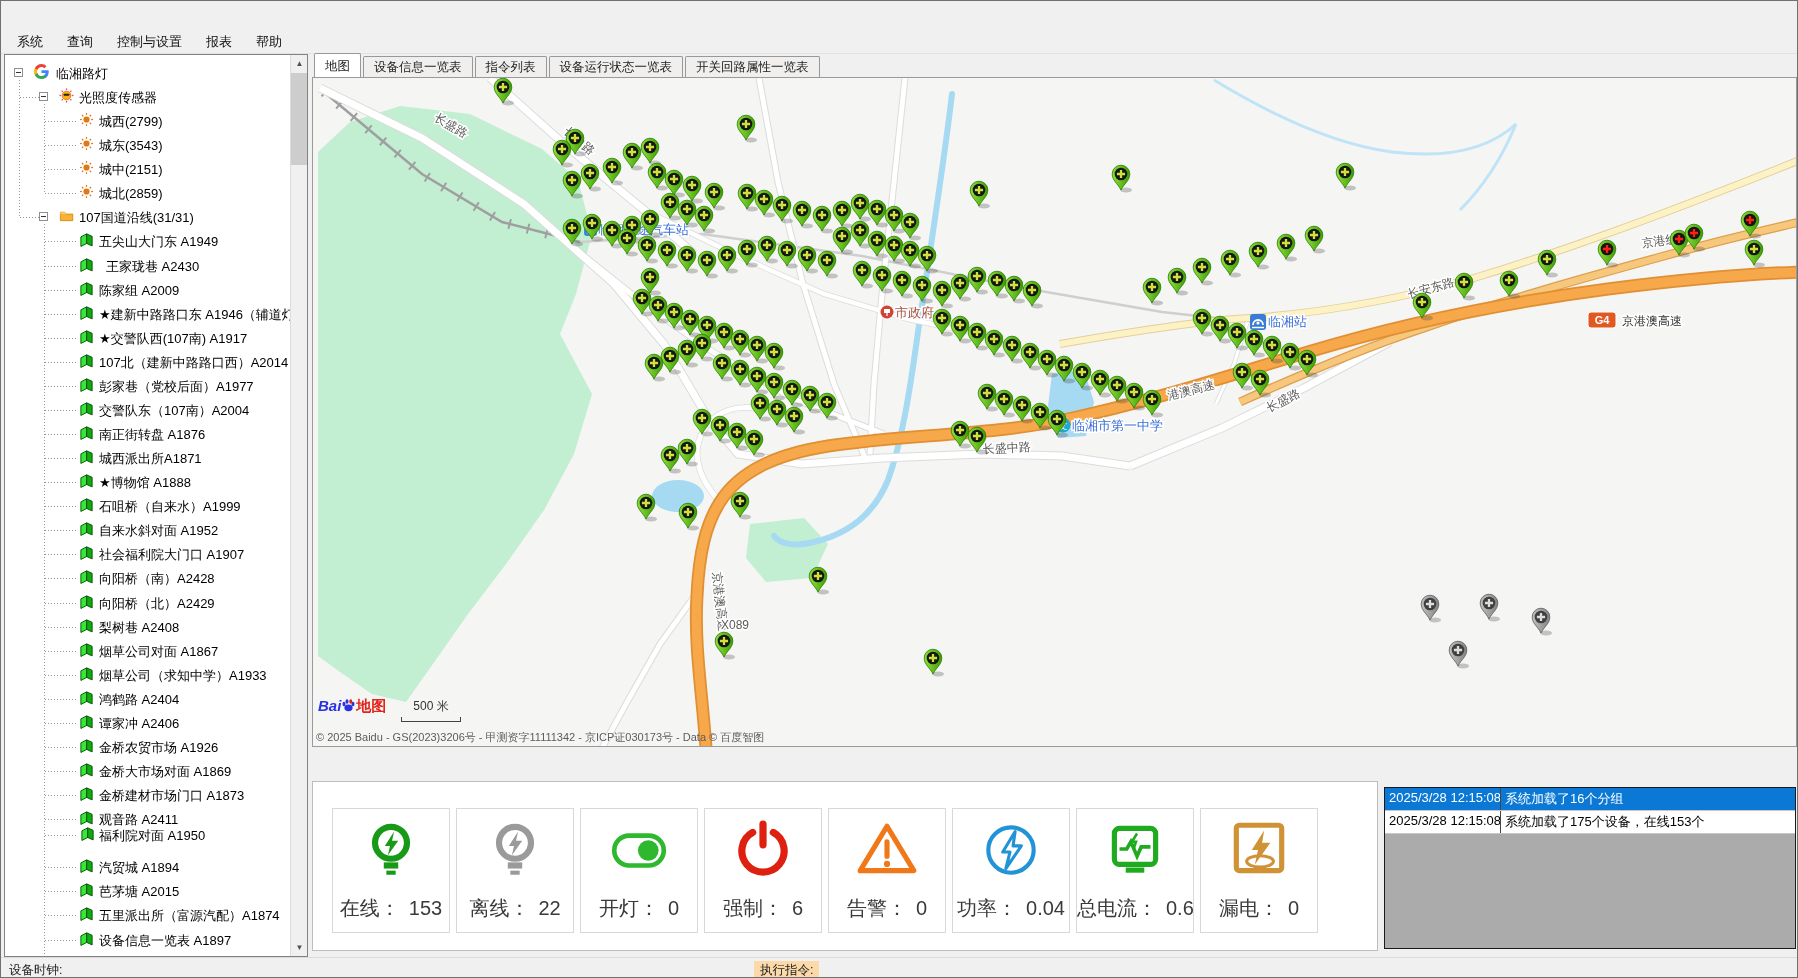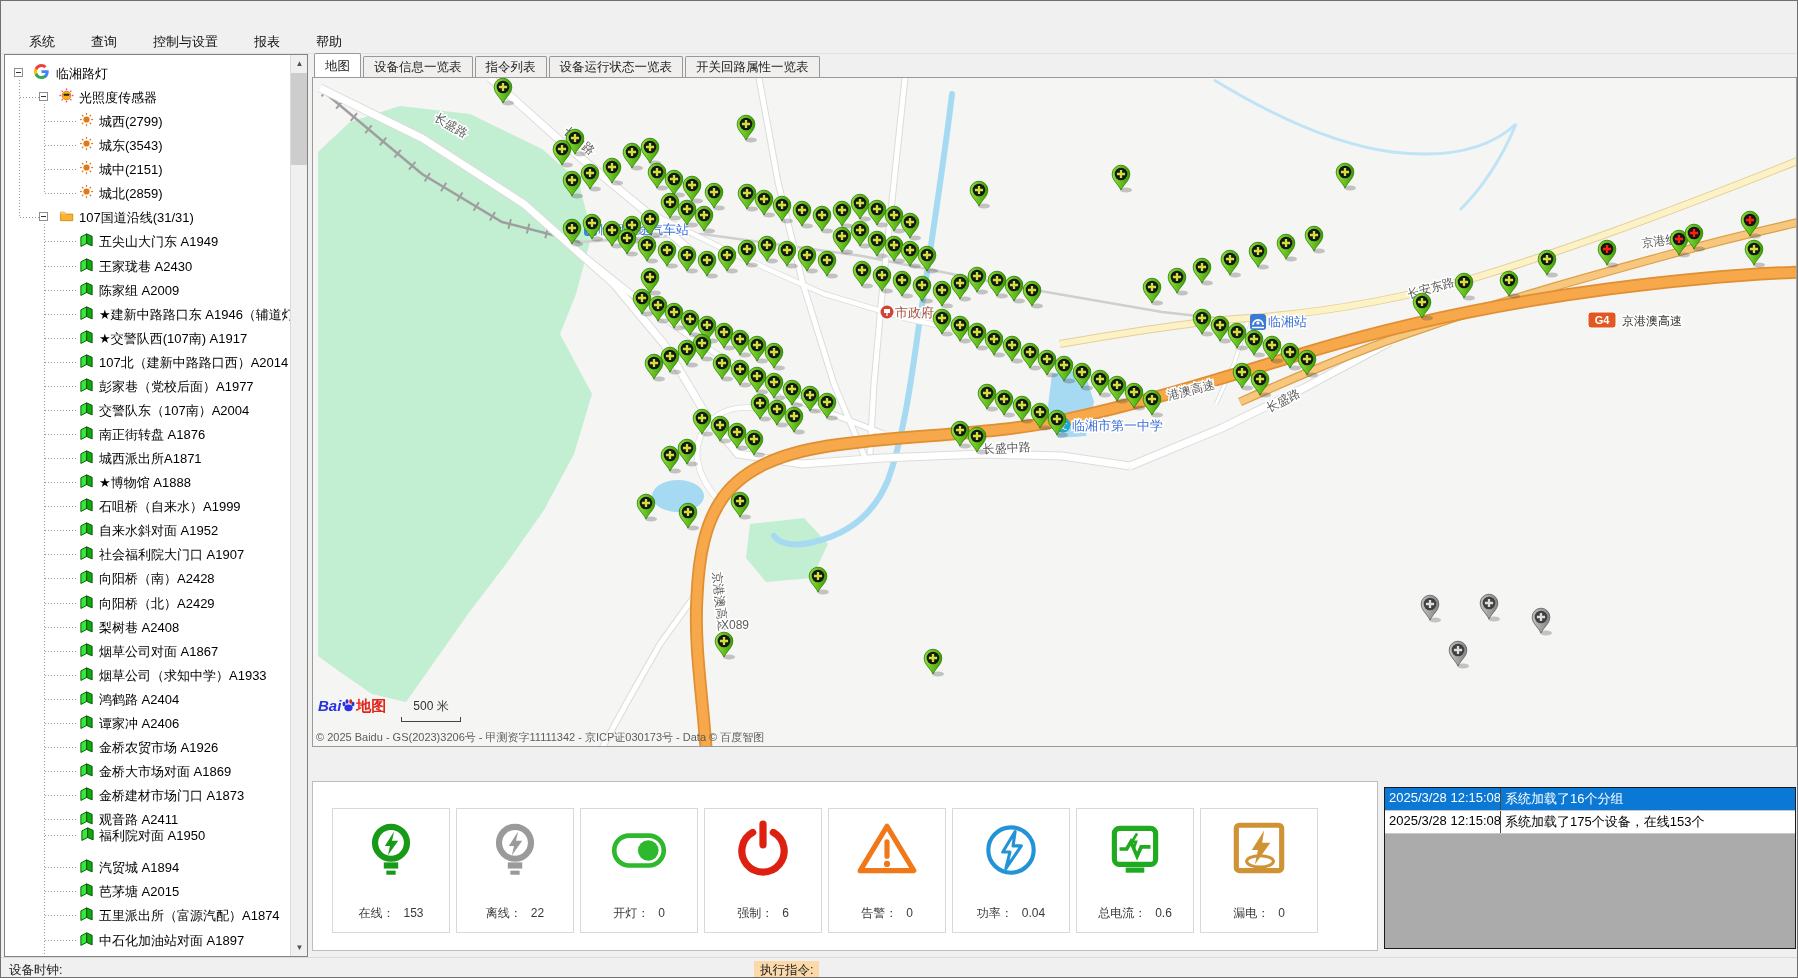--- a/index.html
+++ b/index.html
@@ -8,21 +8,21 @@
 
   
   #titlebar{position:absolute;left:0;top:0;width:100%;height:28px;background:#ffffff}
   #title-icon{position:absolute;left:9px;top:6px;width:16px;height:16px}
   #title-text{position:absolute;left:32px;top:7px;font-size:13px;color:#111}
   .winbtn{position:absolute;top:0;width:42px;height:28px;text-align:center;line-height:28px;font-size:12px;color:#333;cursor:default}
   #btn-min{right:92px}#btn-max{right:47px}#btn-close{right:4px}
 
   
   #menubar{position:absolute;left:0;top:28px;width:100%;height:25px;background:#f0f0f0;border-bottom:1px solid #e2e2e2}
-  .menu-item{display:inline-block;padding:4px 8px;margin-left:20px;font-size:13px;color:#111}
+  .menu-item{display:inline-block;padding:4px 8px;margin-left:8px;font-size:13px;color:#111}
 
   
   #sidebar-panel{position:absolute;left:3px;top:53px;width:304px;height:903px;background:#fff;border:1px solid #828282;overflow:hidden}
   #tree-rows{position:absolute;left:1px;top:0;width:284px;height:100%;overflow:hidden}
   .trow{position:absolute;left:0;width:100%;height:24px}
   .tlabel{position:absolute;top:4px;font-size:13px;color:#000;white-space:nowrap}
   .ticon{position:absolute;top:3px;width:16px;height:16px}
   .ti{width:15px;height:15px}
   .ebox{position:absolute;width:9px;height:9px;background:#fff;border:1px solid #8f8f8f}
   .ebox i{position:absolute;left:1px;right:1px;top:3px;height:1px;background:#333}
@@ -48,21 +48,21 @@
   #logo-bai{color:#2932e1;font-style:italic}
   #logo-du{color:#e1251b}
   #map-scale-label{position:absolute;left:88px;top:620px;width:60px;text-align:center;font-size:12px;color:#333;z-index:5}
   #map-scale-bar{position:absolute;left:88px;top:639px;width:60px;height:5px;border-left:1.5px solid #444;border-right:1.5px solid #444;border-bottom:1.5px solid #444;z-index:5}
   #map-attrib{position:absolute;left:3px;top:652px;font-size:11px;color:#5c5c5c;white-space:nowrap;z-index:5}
 
   
   #bottom-panel{position:absolute;left:311px;top:780px;width:1066px;height:170px;background:#fff;border:1px solid #bdbdbd}
   .card{position:absolute;top:26px;width:118px;height:125px;background:#fff;border:1px solid #d8d8d8}
   .card svg{display:block;margin:8px auto 0 auto}
-  .card-label{position:absolute;left:0;bottom:10px;width:100%;text-align:center;font-size:12px;color:#3a3a3a;white-space:nowrap}
+  .card-label{position:absolute;left:0;bottom:10px;width:100%;text-align:center;font-size:20px;color:#3a3a3a;white-space:nowrap}
   .card-label .val{margin-left:9px}
 
   
   #event-panel{position:absolute;left:1383px;top:786px;width:412px;height:162px;background:#ababab;border:1px solid #1a1a1a;overflow:hidden;font-size:13px}
   .ev-row{position:relative;width:100%;display:flex}
   .ev-cell{padding:2px 4px;white-space:nowrap;overflow:hidden}
   .ev-time{width:116px;border-right:1px solid #444;flex:none}
   .ev-text{flex:1}
   #ev-header{background:#fff;color:#000;height:21px;border-bottom:1px solid #444}
   .ev-data{background:#fff;height:23px;border-bottom:1px solid #c8c8c8}
@@ -202,21 +202,21 @@
               <polygon points="8.2,2 14,4.6 14,14.8 8.2,12.2" fill="#12a812" stroke="#005500" stroke-width="1"></polygon>
             </svg></span>
           <span class="tlabel" style="left: 93px;">五尖山大门东 A1949</span>
         </div>
         <div class="trow" style="top: 198.56px;">
           <div class="hguide" style="top: 12px; left: 39px; width: 33px;"></div>
           <span class="ticon" style="left: 73px;"><svg class="ti" viewBox="0 0 16 16">
               <polygon points="2,5.2 8.2,2 8.2,12.2 2,15.4" fill="#39e639" stroke="#005500" stroke-width="1"></polygon>
               <polygon points="8.2,2 14,4.6 14,14.8 8.2,12.2" fill="#12a812" stroke="#005500" stroke-width="1"></polygon>
             </svg></span>
-          <span class="tlabel" style="left: 93px;">王家珑巷 A2430</span>
+          <span class="tlabel" style="left: 100px;">王家珑巷 A2430</span>
         </div>
         <div class="trow" style="top: 222.63px;">
           <div class="hguide" style="top: 12px; left: 39px; width: 33px;"></div>
           <span class="ticon" style="left: 73px;"><svg class="ti" viewBox="0 0 16 16">
               <polygon points="2,5.2 8.2,2 8.2,12.2 2,15.4" fill="#39e639" stroke="#005500" stroke-width="1"></polygon>
               <polygon points="8.2,2 14,4.6 14,14.8 8.2,12.2" fill="#12a812" stroke="#005500" stroke-width="1"></polygon>
             </svg></span>
           <span class="tlabel" style="left: 93px;">陈家组 A2009</span>
         </div>
         <div class="trow" style="top: 246.7px;">
@@ -426,21 +426,21 @@
               <polygon points="8.2,2 14,4.6 14,14.8 8.2,12.2" fill="#12a812" stroke="#005500" stroke-width="1"></polygon>
             </svg></span>
           <span class="tlabel" style="left: 93px;">五里派出所（富源汽配）A1874</span>
         </div>
         <div class="trow" style="top: 872.52px;">
           <div class="hguide" style="top: 12px; left: 39px; width: 33px;"></div>
           <span class="ticon" style="left: 73px;"><svg class="ti" viewBox="0 0 16 16">
               <polygon points="2,5.2 8.2,2 8.2,12.2 2,15.4" fill="#39e639" stroke="#005500" stroke-width="1"></polygon>
               <polygon points="8.2,2 14,4.6 14,14.8 8.2,12.2" fill="#12a812" stroke="#005500" stroke-width="1"></polygon>
             </svg></span>
-          <span class="tlabel" style="left: 93px;">中石化加油站对面 A1897</span>
+          <span class="tlabel" style="left: 93px;">设备信息一览表 A1897</span>
         </div>
         <div class="trow" style="top: 896.59px;">
           <span class="ticon" style="left: 73px;"><svg class="ti" viewBox="0 0 16 16">
               <polygon points="2,5.2 8.2,2 8.2,12.2 2,15.4" fill="#39e639" stroke="#005500" stroke-width="1"></polygon>
               <polygon points="8.2,2 14,4.6 14,14.8 8.2,12.2" fill="#12a812" stroke="#005500" stroke-width="1"></polygon>
             </svg></span>
           <span class="tlabel" style="left: 93px;"></span>
         </div>
         <div class="vguide" style="left: 13px; top: 25px; height: 137.42px;"></div>
         <div class="vguide" style="left: 38px; top: 49.07px; height: 89.28px;"></div>

